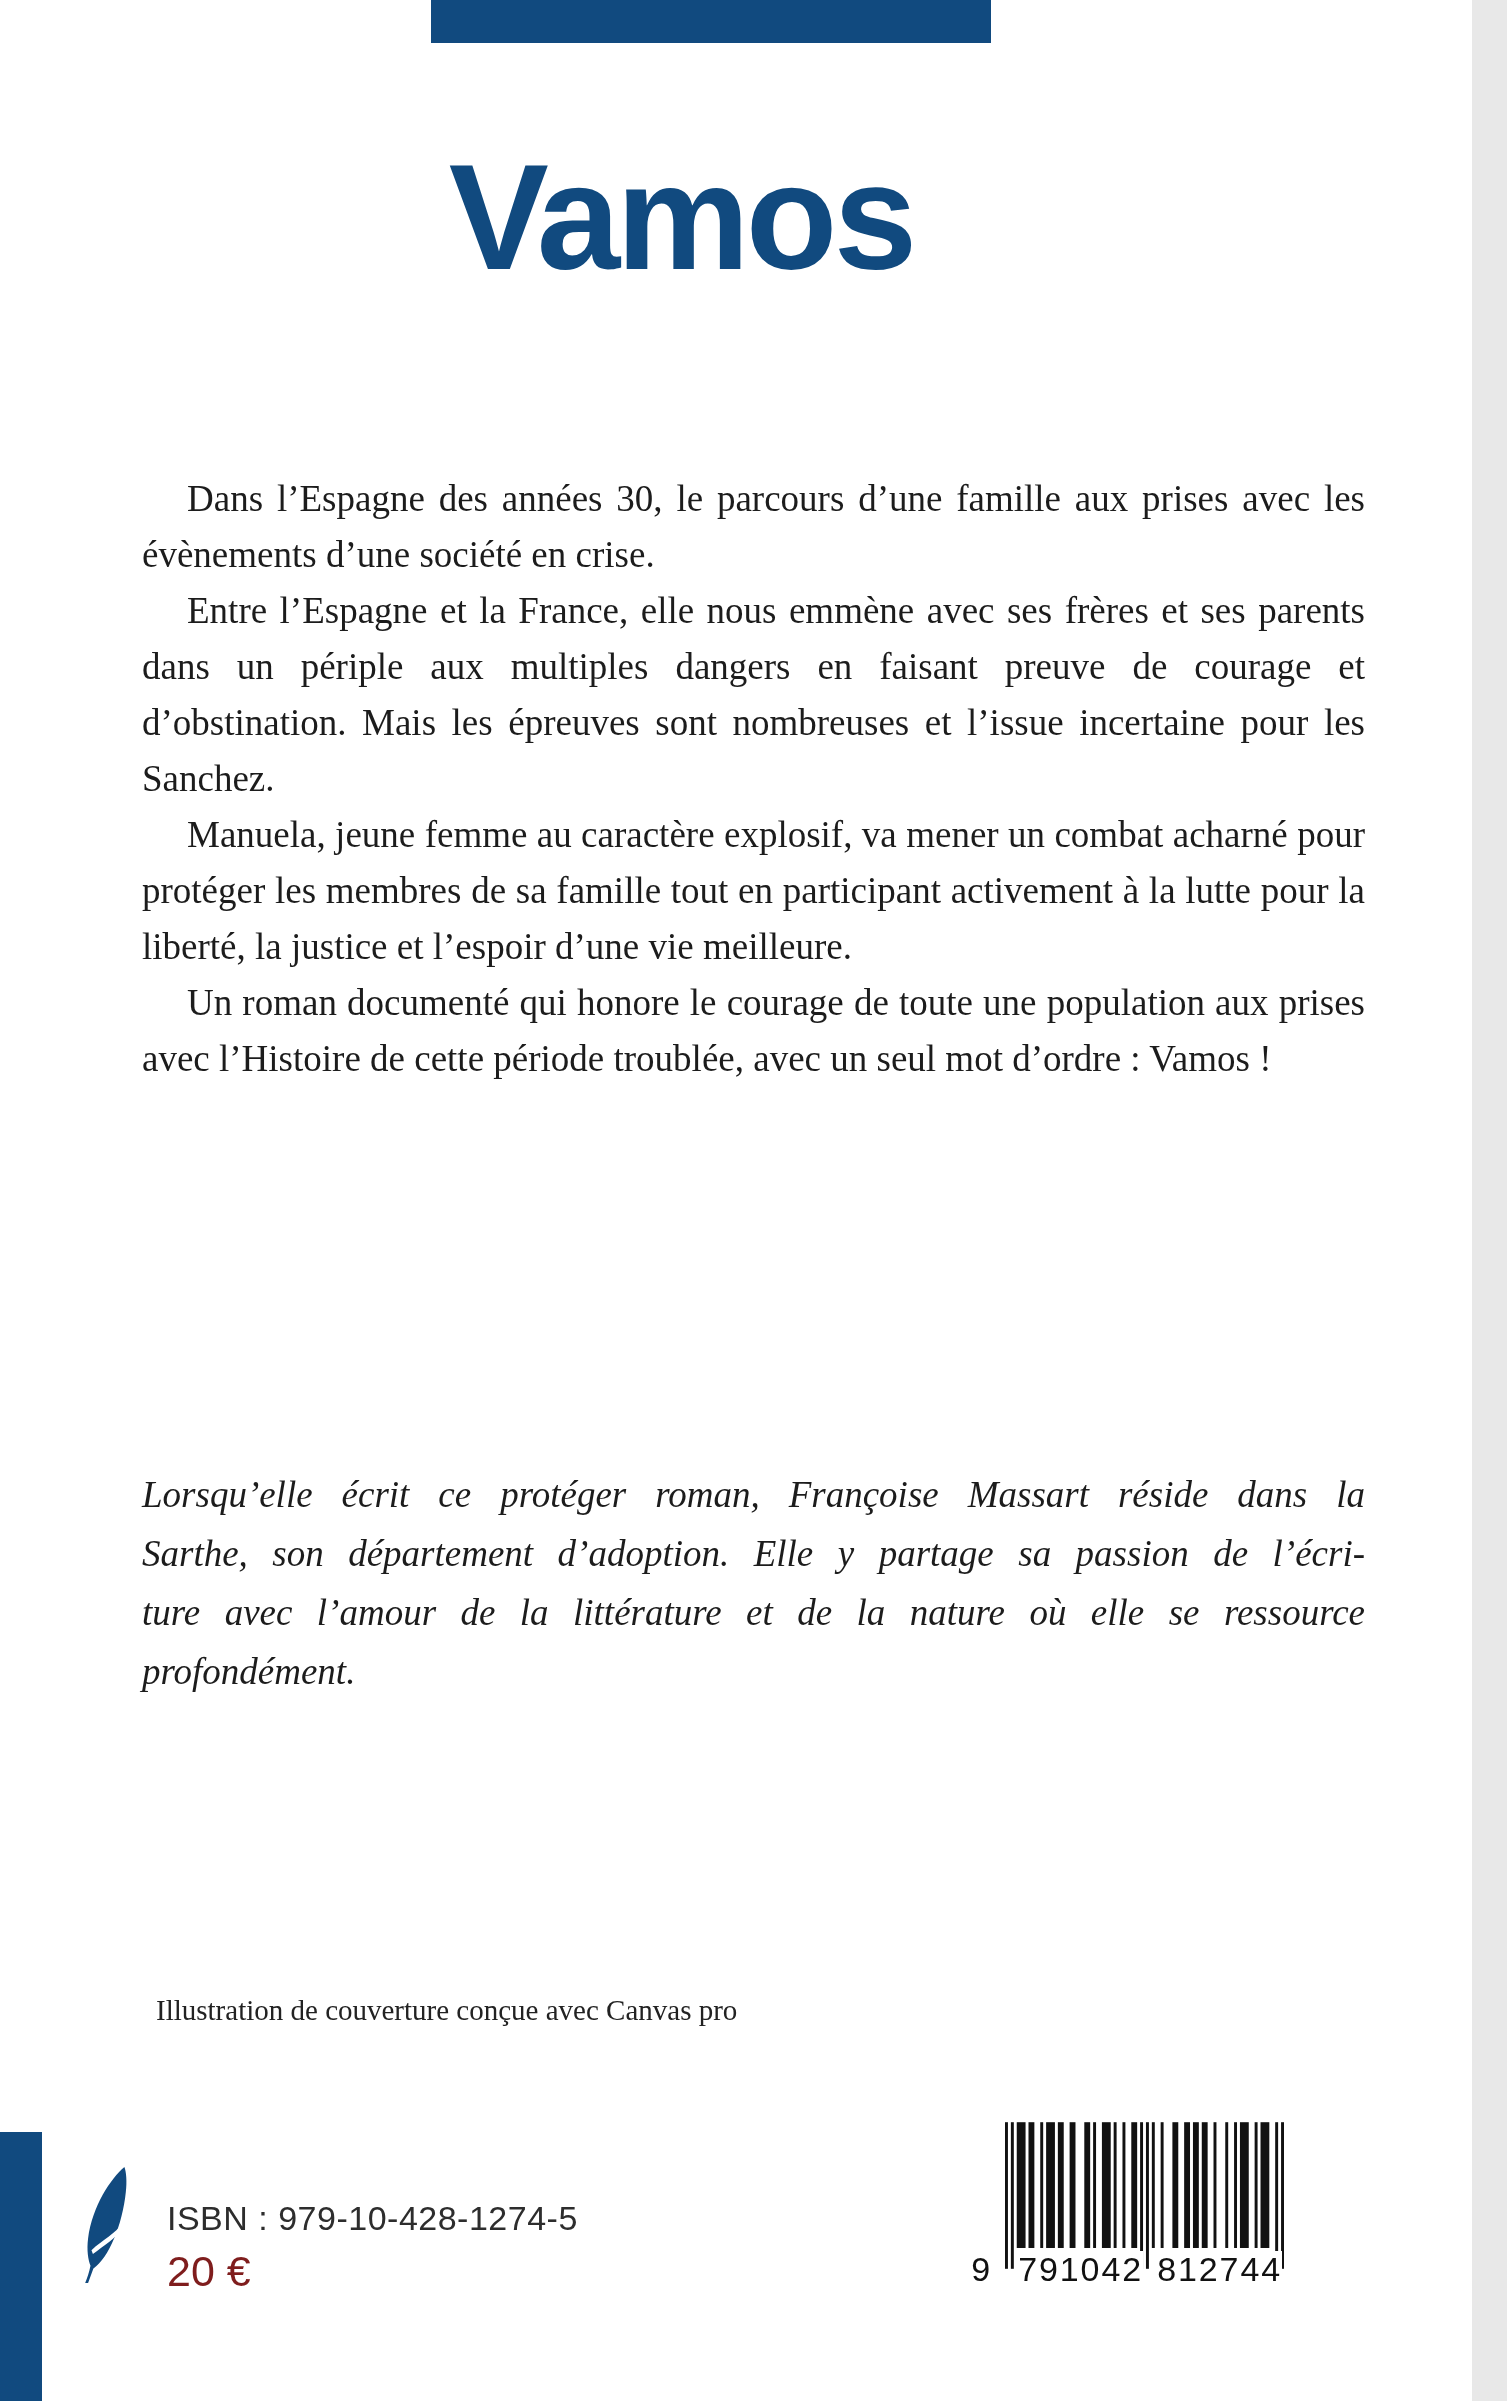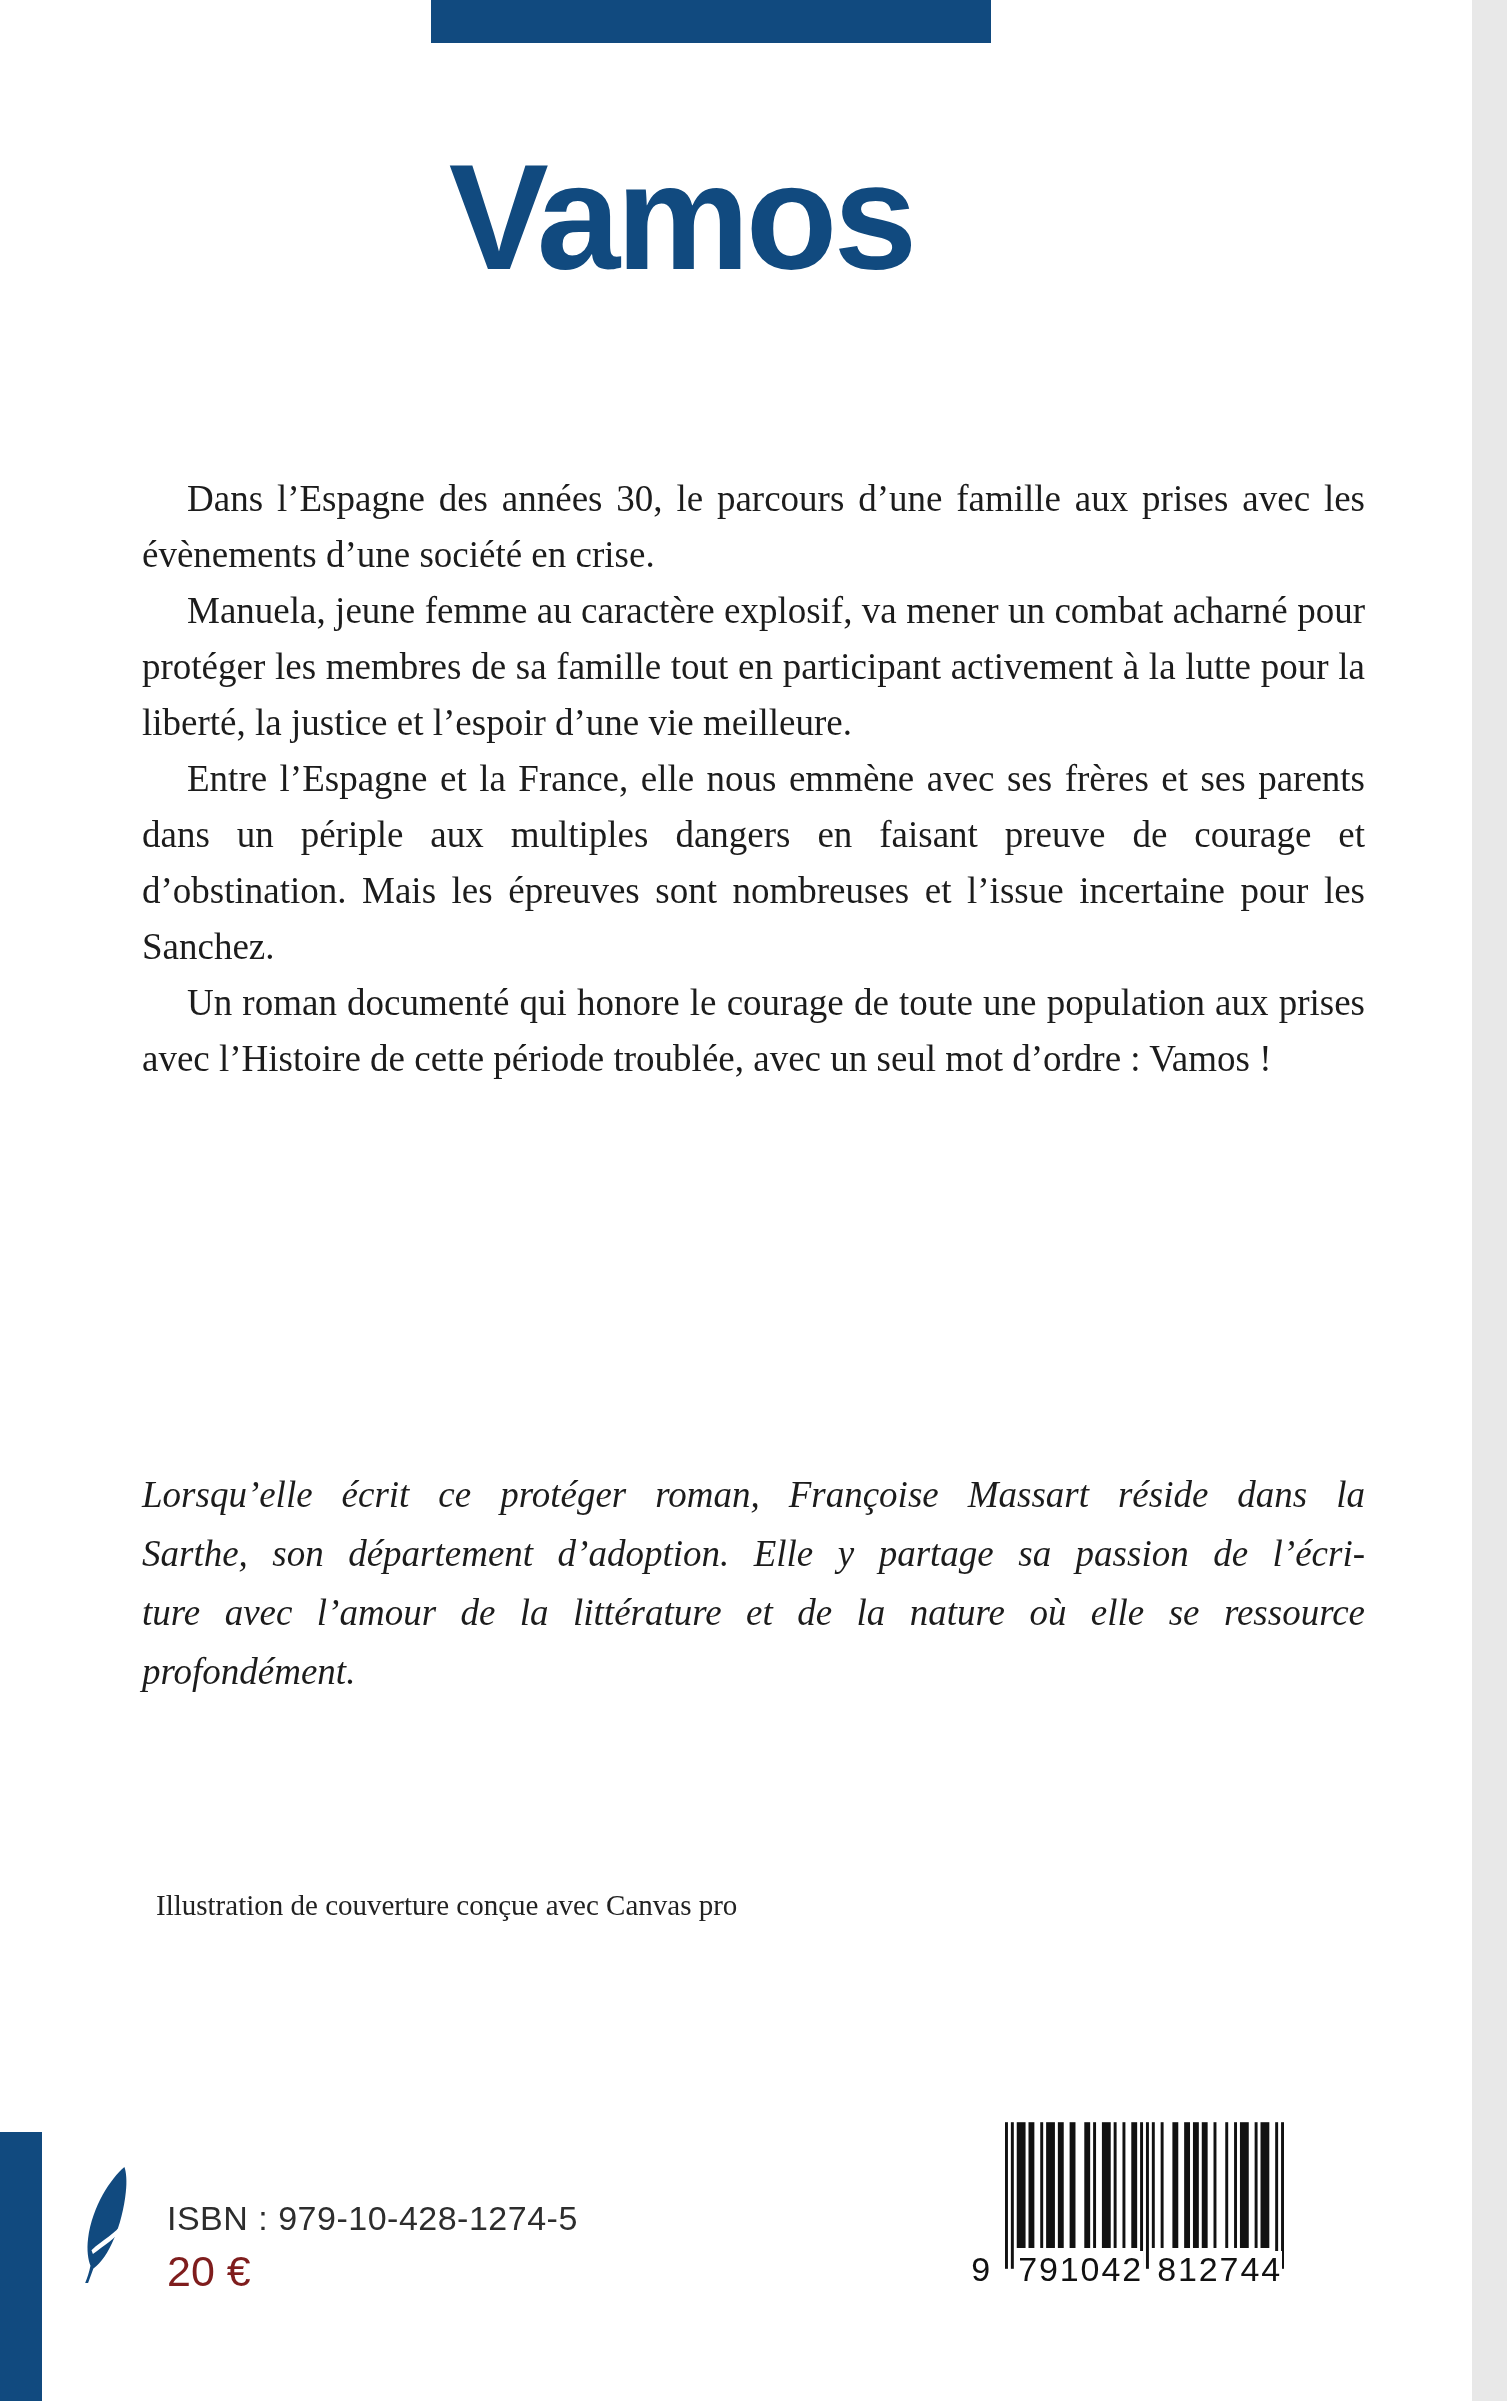--- a/index.html
+++ b/index.html
@@ -31,21 +31,21 @@
   }
   .synopsis p{margin:0;text-indent:45px;}
   .bio{
     position:absolute;left:142px;top:1465px;width:1223px;
     font-size:37px;line-height:59px;
     font-style:italic;
   }
   .bio-line{text-align:justify;text-align-last:justify;}
   .bio-line.last{text-align-last:auto;}
   .credit{
-    position:absolute;left:156px;top:1886px;
+    position:absolute;left:156px;top:1991px;
     font-size:29px;line-height:38px;color:#222;
   }
   .left-strip{
     position:absolute;left:0;top:2132px;width:42px;height:270px;
     background:#114a7f;
   }
   .feather{
     position:absolute;left:79px;top:2165px;width:53px;height:121px;
   }
   .isbn{
@@ -76,22 +76,22 @@
 <body>
 
 <div class="page">
 
   <div class="top-bar"></div>
 
   <h1 class="title">Vamos</h1>
 
   <div class="synopsis" id="synopsis">
       <p>Dans l’Espagne des années 30, le parcours d’une famille aux prises avec les évènements d’une société en crise.</p>
+      <p>Entre l’Espagne et la France, elle nous emmène avec ses frères et ses parents dans un périple aux multiples dangers en faisant preuve de courage et d’obstination. Mais les épreuves sont nombreuses et l’issue incertaine pour les Sanchez.</p>
       <p>Manuela, jeune femme au caractère explosif, va mener un combat acharné pour protéger les membres de sa famille tout en participant activement à la lutte pour la liberté, la justice et l’espoir d’une vie meilleure.</p>
-      <p>Entre l’Espagne et la France, elle nous emmène avec ses frères et ses parents dans un périple aux multiples dangers en faisant preuve de courage et d’obstination. Mais les épreuves sont nombreuses et l’issue incertaine pour les Sanchez.</p>
       <p>Un roman documenté qui honore le courage de toute une population aux prises avec l’Histoire de cette période troublée, avec un seul mot d’ordre : Vamos !</p>
     </div>
 
   <div class="bio" id="bio">
       <div class="bio-line">Lorsqu’elle écrit ce protéger roman, Françoise Massart réside dans la</div>
       <div class="bio-line">Sarthe, son département d’adoption. Elle y partage sa passion de l’écri-</div>
       <div class="bio-line">ture avec l’amour de la littérature et de la nature où elle se ressource</div>
       <div class="bio-line last">profondément.</div>
     </div>
 

